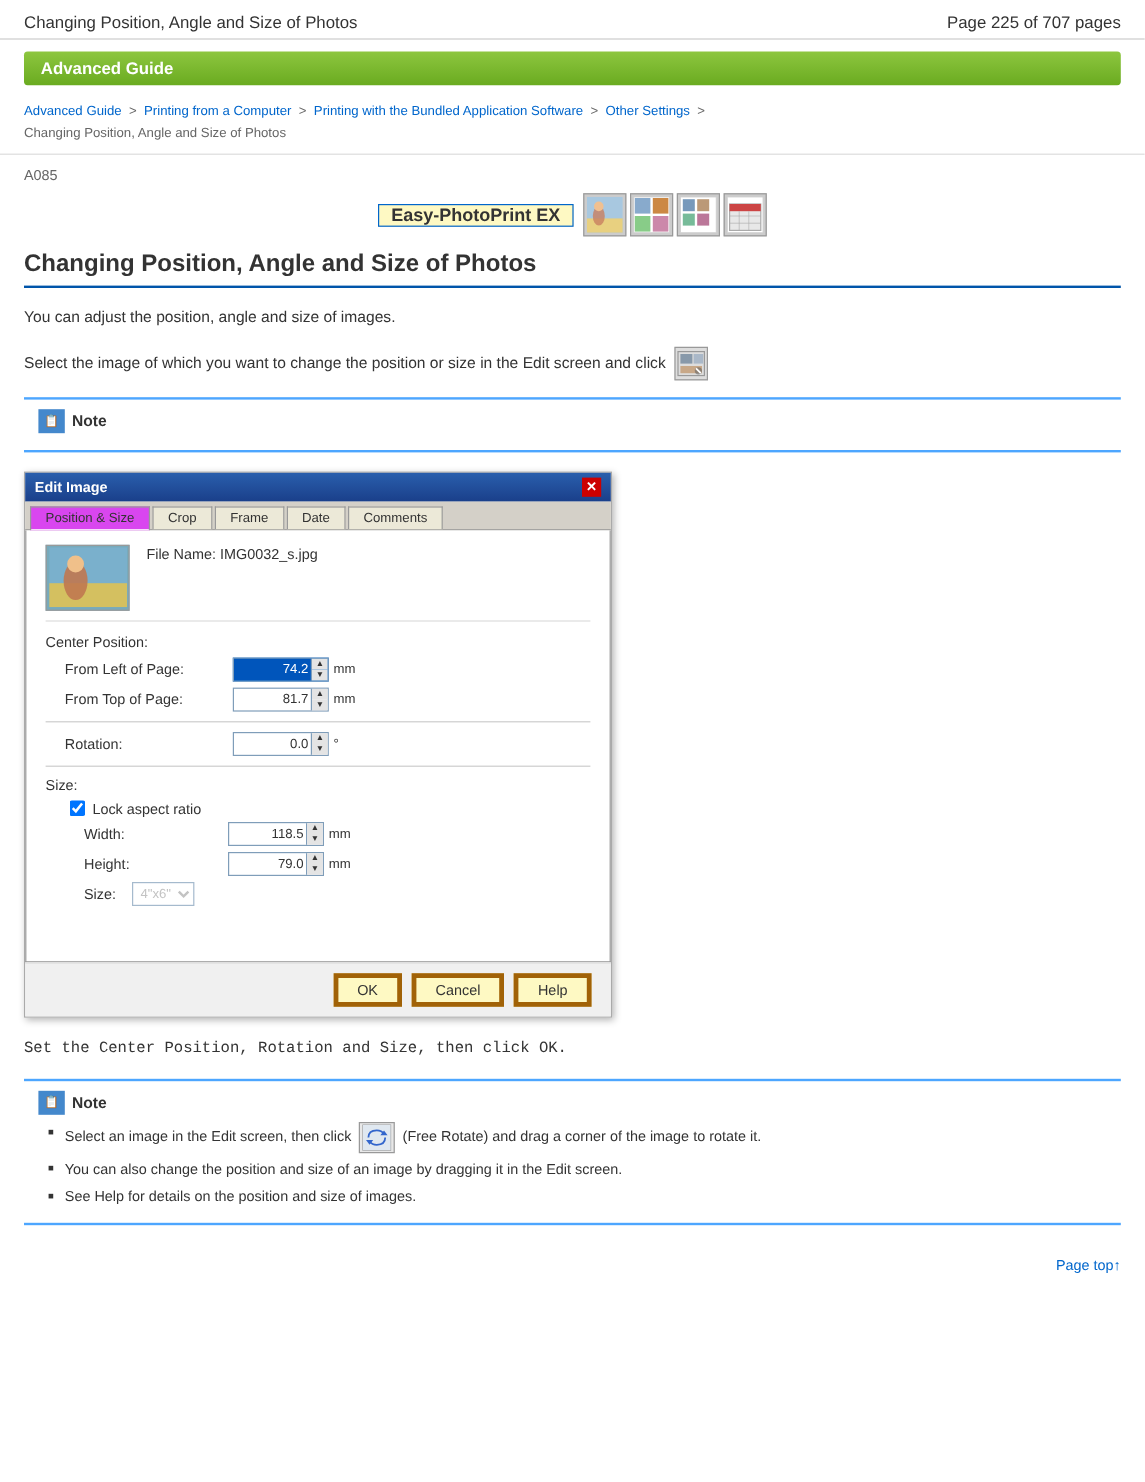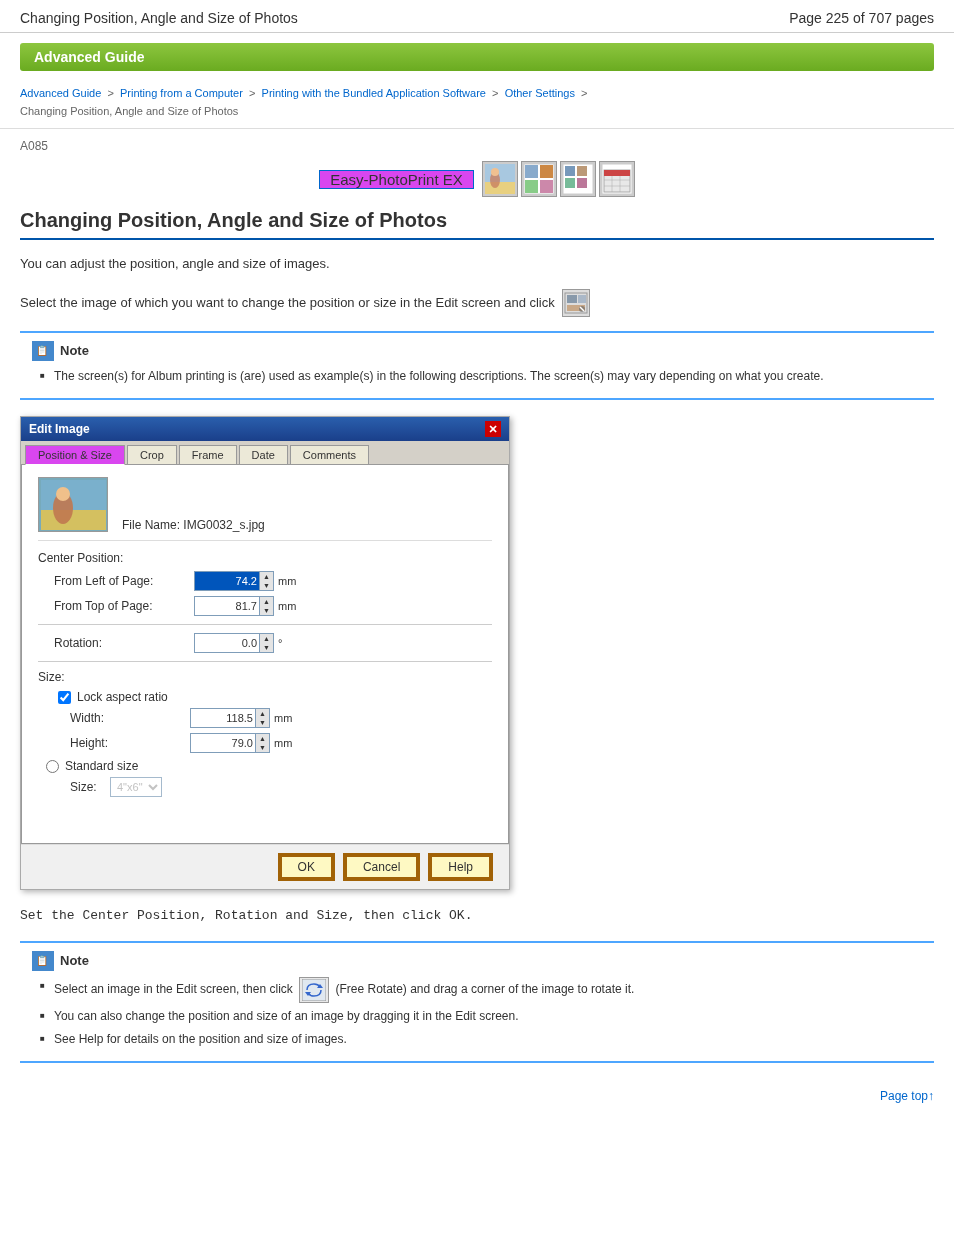--- a/index.html
+++ b/index.html
@@ -75,22 +75,22 @@
       justify-content: center;
       margin-bottom: 12px;
       gap: 8px;
     }
 
     .app-title-box {
       border: 1px solid #0066cc;
       padding: 0 10px;
       font-size: 15px;
       color: #333;
-      font-weight: normal;
-      background: #d946ef;
+      font-weight: bold;
+      background: #fef9c3;
     }
 
     .app-icons {
       display: flex;
       gap: 3px;
     }
 
     .app-icon-thumb {
       width: 36px;
       height: 36px;
@@ -262,21 +262,21 @@
 
     .dialog-body {
       background: #fff;
       padding: 12px 16px;
       border: 1px solid #999;
       border-top: none;
     }
 
     .dialog-preview-row {
       display: flex;
-      align-items: flex-end;
+      align-items: flex-start;
       gap: 14px;
       margin-bottom: 10px;
       padding-bottom: 8px;
       border-bottom: 1px solid #ddd;
     }
 
     .dialog-preview-img {
       width: 70px;
       height: 55px;
       background: #7ab;
@@ -569,23 +569,20 @@
         <line x1="16" y1="15" x2="20" y2="19" stroke="#fff" stroke-width="1.5"></line>
       </svg>
     </span>
   </div>
 
   <div class="note-box">
     <div class="note-header">
       <span class="note-icon">📋</span>
       <span class="note-title">Note</span>
     </div>
-    <ul class="note-list">
-      <li>The screen(s) for Album printing is (are) used as example(s) in the following descriptions. The screen(s) may vary depending on what you create.</li>
-    </ul>
   </div>
 
   <div class="dialog-container">
 
     <div class="dialog-titlebar">
       <span>Edit Image</span>
       <button class="dialog-close-btn">✕</button>
     </div>
 
     <div class="dialog-tabs">
@@ -680,24 +677,20 @@
         <div class="dialog-spinbox">
           <input type="text" value="79.0" style="">
           <div class="spinbox-arrows">
             <button class="spinbox-up">▲</button>
             <button class="spinbox-down">▼</button>
           </div>
         </div>
         <span class="unit-label">mm</span>
       </div>
 
-      <div class="dialog-radio-row" style="padding-left:8px; margin-top:6px; margin-bottom:4px;">
-        <input type="radio" name="size-type" id="standard-size" style="">
-        <label for="standard-size">Standard size</label>
-      </div>
 
       <div class="dialog-select-row">
         <span class="dialog-select-label">Size:</span>
         <select class="dialog-select" disabled="">
           <option>4"x6"</option>
         </select>
       </div>
 
       <div style="height: 30px;"></div>
     </div>

